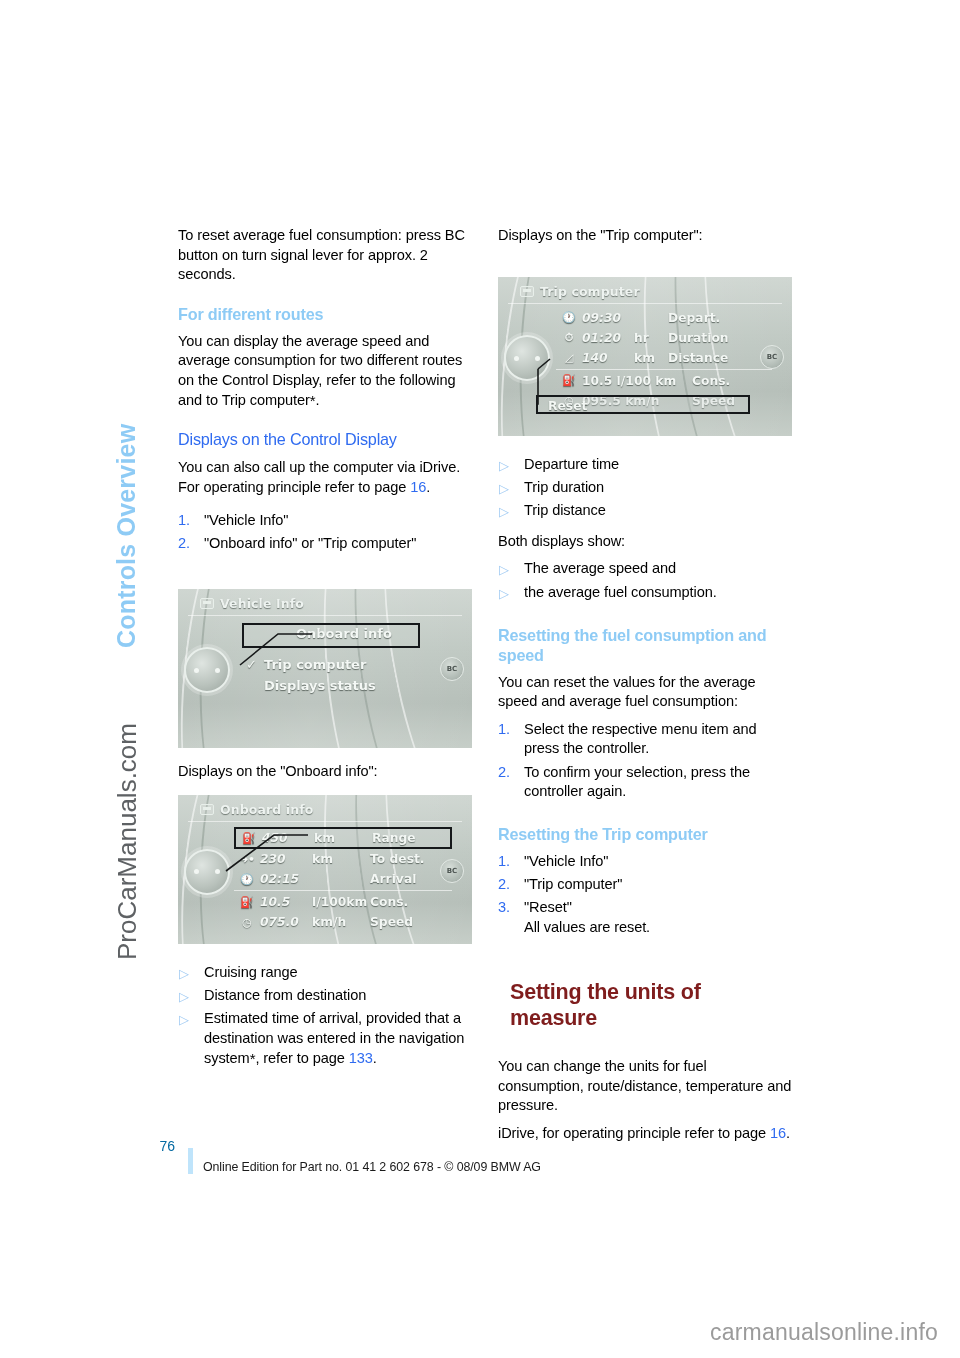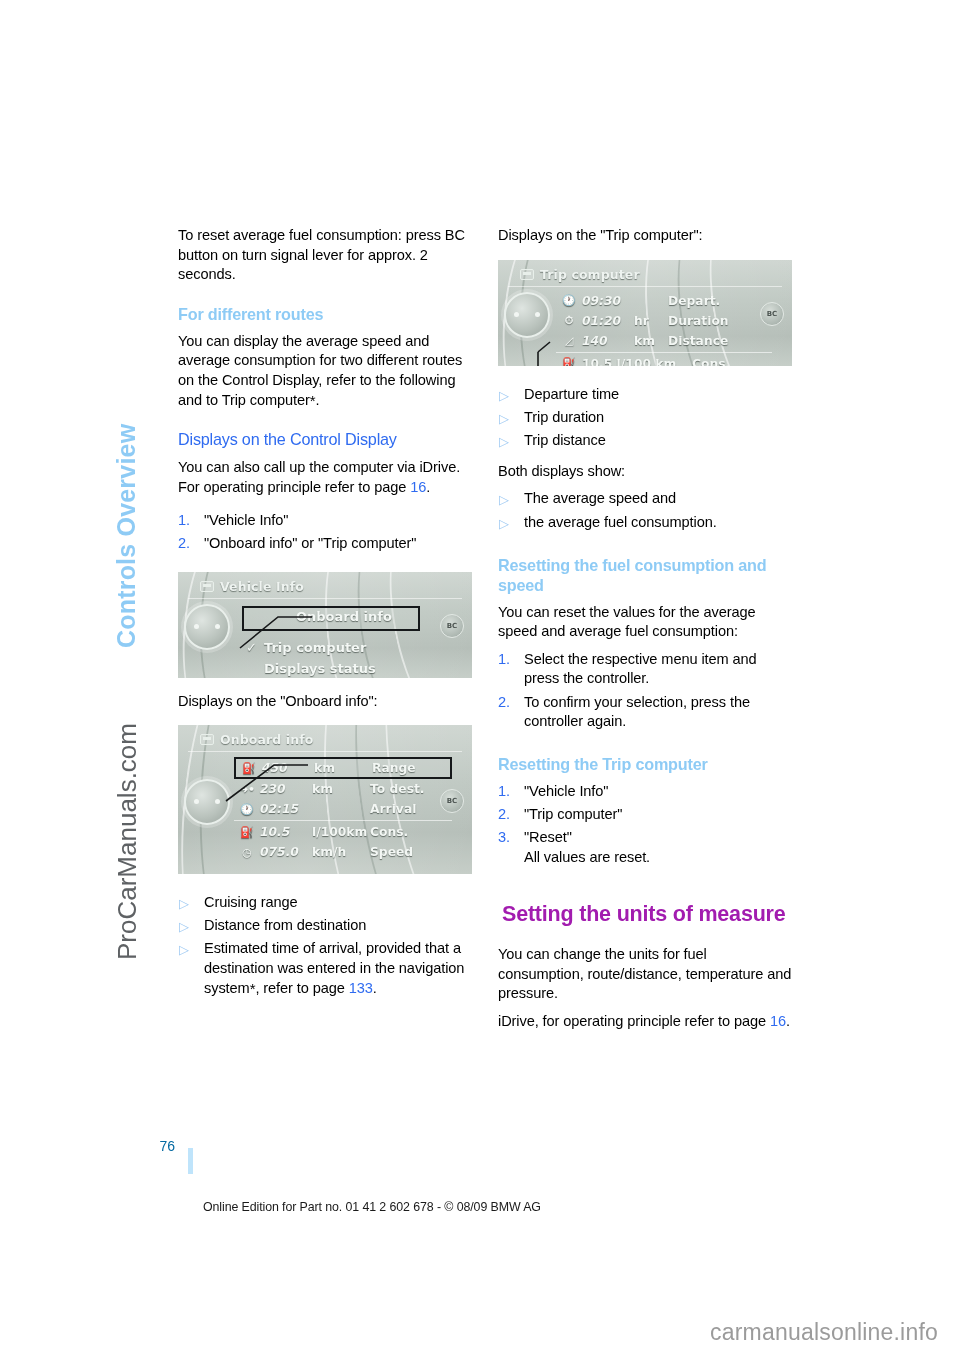--- a/index.html
+++ b/index.html
@@ -56,25 +56,25 @@
     font-size: 14.6px;
     line-height: 19.6px;
     letter-spacing: -0.1px;
   }
   .spacer-sm { height: 14px; }
   .spacer-md { height: 19px; }
   .spacer-lg { height: 26px; }
   .spacer-xs { height: 8px; }
 
   h1.main-head {
-    margin: 4px;
+    margin: 12px;
     font-size: 21.5px;
     line-height: 26px;
     font-weight: bold;
-    color: #a21caf;
+    color: #7f1d1d;
     letter-spacing: -0.2px;
   }
   h2.head-blue {
     margin: 0;
     font-size: 16.2px;
     line-height: 21px;
     font-weight: normal;
     color: #2f6bf0;
     letter-spacing: -0.2px;
   }
@@ -117,21 +117,21 @@
 
   
   .screen {
     position: relative;
     width: 294px;
     background: #c3cbc6;
     border: 0;
     overflow: hidden;
     font-family: "DejaVu Sans", sans-serif;
   }
-  .screen.tall { height: 106px; }
+  .screen.tall { height: 159px; margin-top: 17px; }
   .screen.short { height: 149px; }
 
   .scr-bg {
     position: absolute;
     inset: 0;
     background:
       linear-gradient(100deg, rgba(255,255,255,0.00) 0%, rgba(255,255,255,0.10) 48%, rgba(255,255,255,0.00) 100%),
       linear-gradient(180deg, #cfd6d1 0%, #c0c9c3 38%, #b6bfb9 72%, #c6cec8 100%);
   }
   
@@ -328,21 +328,21 @@
     position: absolute;
     left: 188px;
     top: 1148px;
     width: 5px;
     height: 26px;
     background: #bfe4fb;
   }
   .footer-text {
     position: absolute;
     left: 203px;
-    top: 1200px;
+    top: 1160px;
     font-size: 12.4px;
     color: #1a1a1a;
     letter-spacing: -0.1px;
   }
   .bottom-watermark {
     position: absolute;
     right: 22px;
     bottom: 12px;
     font-size: 23px;
     color: #9b9b9b;

